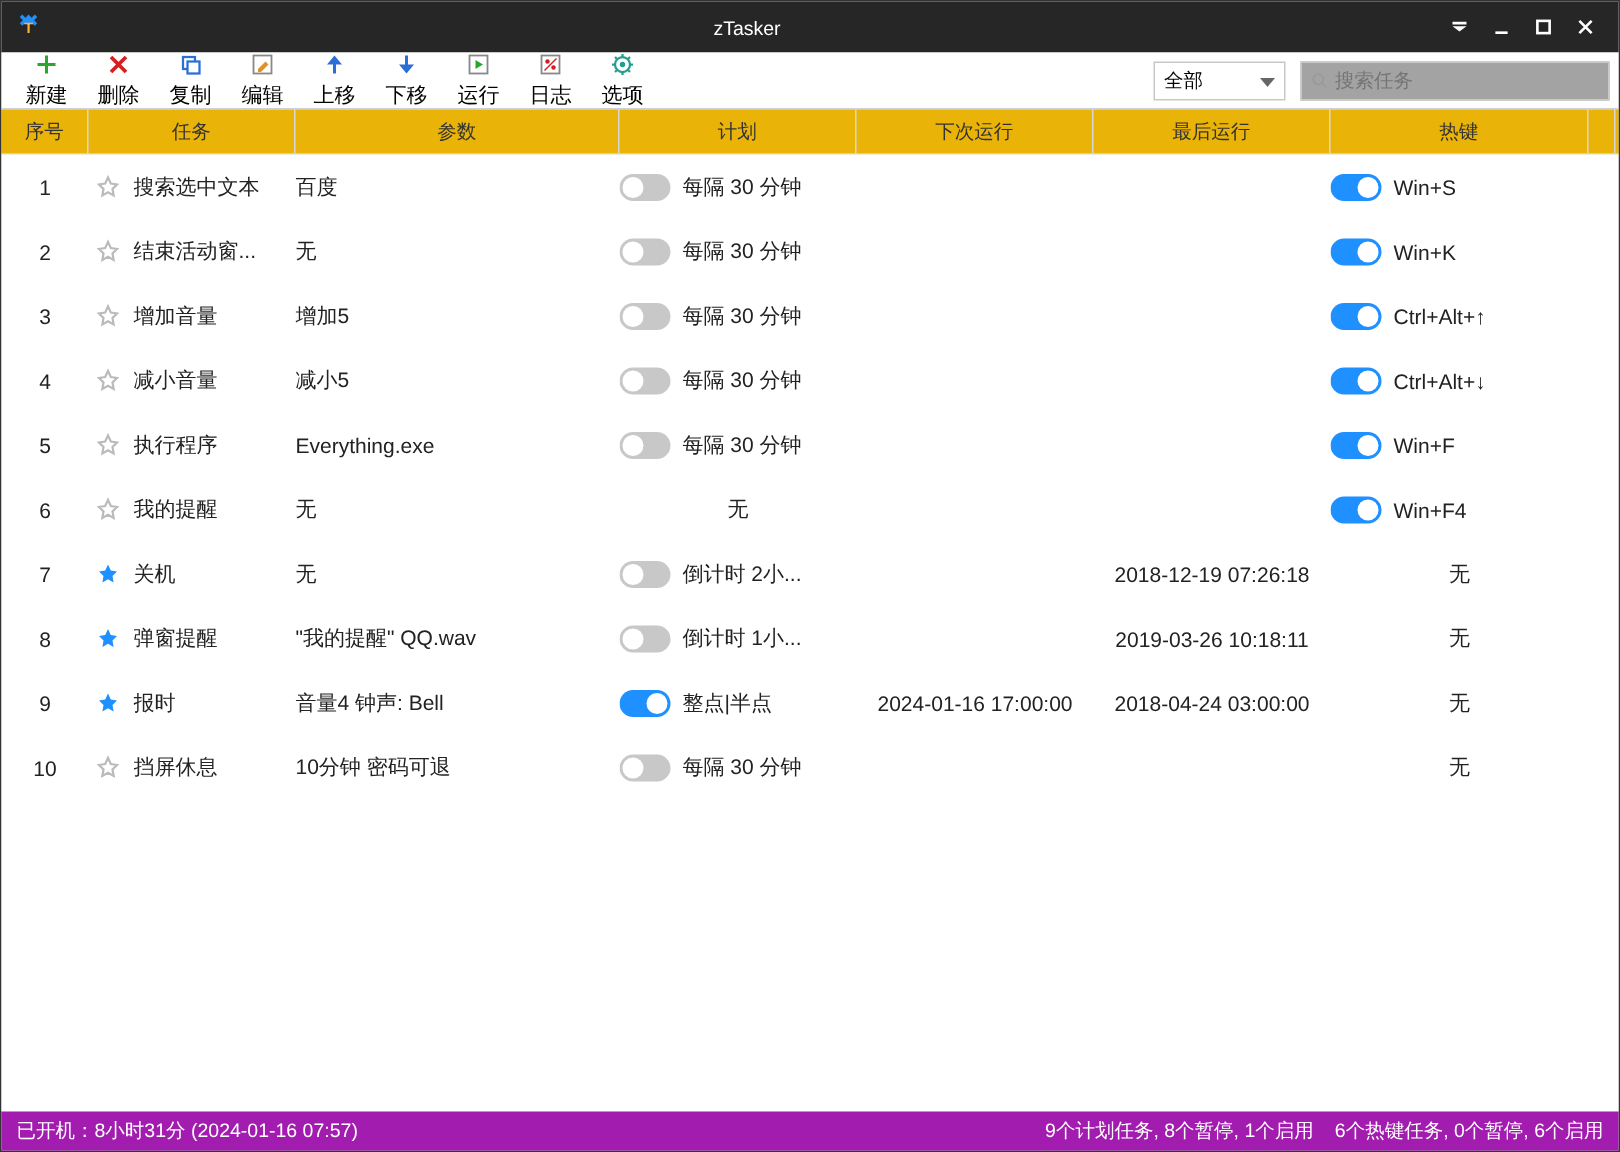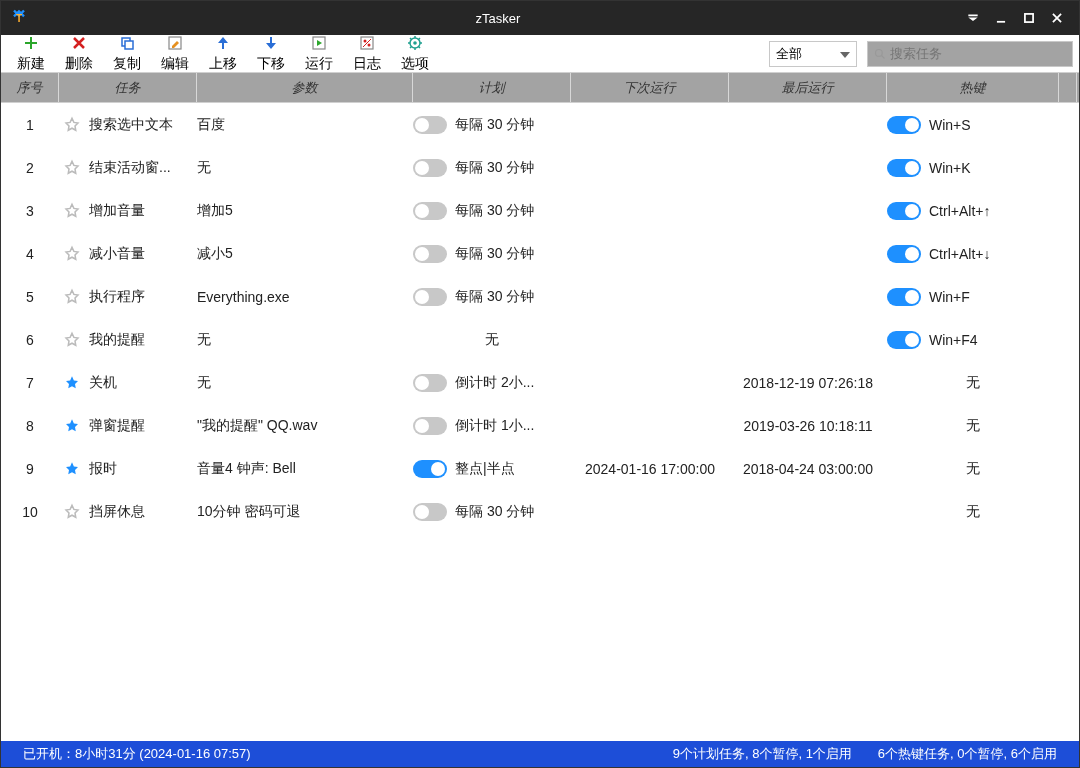--- a/index.html
+++ b/index.html
@@ -18,21 +18,21 @@
 .tbtn { display: flex; align-items: center; padding: 4px 10px; cursor: pointer; gap: 4px; flex-direction: column; }
 .tbtn .ico { width: 16px; height: 16px; display: inline-flex; align-items: center; justify-content: center; }
 .spacer { flex: 1; }
 .dropdown { width: 88px; height: 26px; border: 1px solid #c8c8c8; display: flex; align-items: center; padding: 0 6px; font-size: 13px; cursor: pointer; background: #fff; }
 .dropdown .dd-label { flex: 1; }
 .searchbox { width: 206px; height: 26px; border: 1px solid #c8c8c8; margin-left: 10px; display: flex; align-items: center; padding: 0 6px; background: #a3a3a3; }
 .searchbox .sicon { width: 14px; height: 14px; margin-right: 4px; color: #888; }
 .searchbox input { border: none; outline: none; flex: 1; font-size: 13px; color: #333; background: transparent; }
 
 
-.header-row { height: 30px; background: #a3a3a3; border-bottom: 1px solid #d0d0d0; display: flex; font-size: 13px; color: #333; font-style: italic; }
+.header-row { height: 30px; background: #eab308; border-bottom: 1px solid #d0d0d0; display: flex; font-size: 13px; color: #333; }
 .header-row .hcell { border-right: 1px solid #d8d8d8; display: flex; align-items: center; justify-content: center; }
 .col-idx { width: 58px; }
 .col-task { width: 138px; }
 .col-param { width: 216px; }
 .col-plan { width: 158px; }
 .col-next { width: 158px; }
 .col-last { width: 158px; }
 .col-hotkey { width: 172px; }
 .col-scroll { width: 18px; }
 
@@ -53,23 +53,23 @@
 
 .toggle { width: 34px; height: 18px; border-radius: 9px; background: #c8c8c8; position: relative; margin-right: 8px; flex-shrink: 0; cursor: pointer; }
 .toggle .knob { width: 14px; height: 14px; background: #fff; border-radius: 50%; position: absolute; top: 2px; left: 2px; transition: left .1s; }
 .toggle.on { background: #1e90ff; }
 .toggle.on .knob { left: 18px; }
 
 .hk-toggle { width: 34px; height: 18px; border-radius: 9px; background: #1e90ff; position: relative; margin-right: 8px; flex-shrink: 0; cursor: pointer; }
 .hk-toggle .knob { width: 14px; height: 14px; background: #fff; border-radius: 50%; position: absolute; top: 2px; left: 18px; }
 
 
-.statusbar { height: 26px; background: #1d4ed8; color: #fff; display: flex; align-items: center; padding: 0 22px; font-size: 13px; }
+.statusbar { height: 26px; background: #a21caf; color: #fff; display: flex; align-items: center; padding: 0 10px; font-size: 13px; }
 .statusbar .left { flex: 0 0 auto; }
-.statusbar .right { margin-left: auto; display: flex; gap: 26px; }
+.statusbar .right { margin-left: auto; display: flex; gap: 14px; }
 
 
 .c-green { color: #2ba62b; }
 .c-red { color: #d42020; }
 .c-blue { color: #2a6ed6; }
 .c-orange { color: #e69020; }
 .c-teal { color: #20a090; }
 
 .txt-ellipsis { overflow: hidden; text-overflow: ellipsis; white-space: nowrap; }
 </style>

